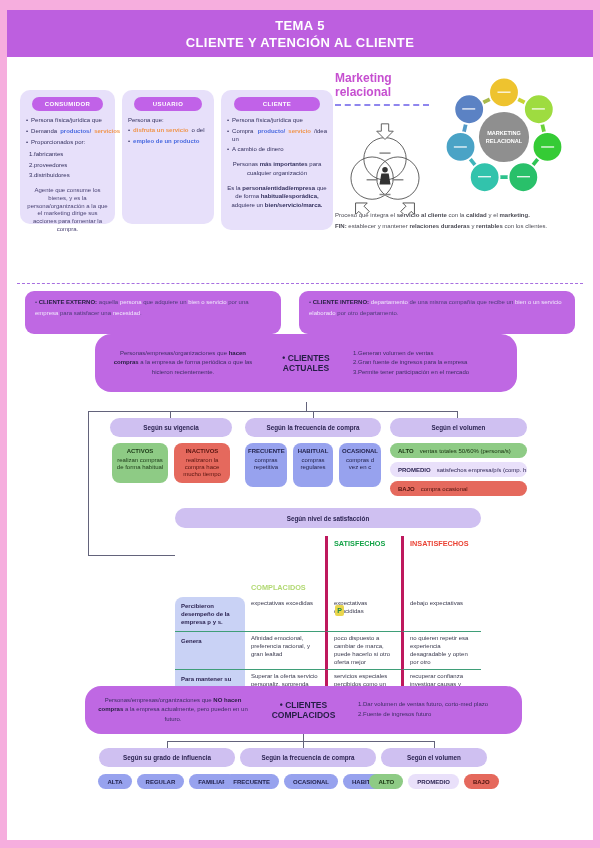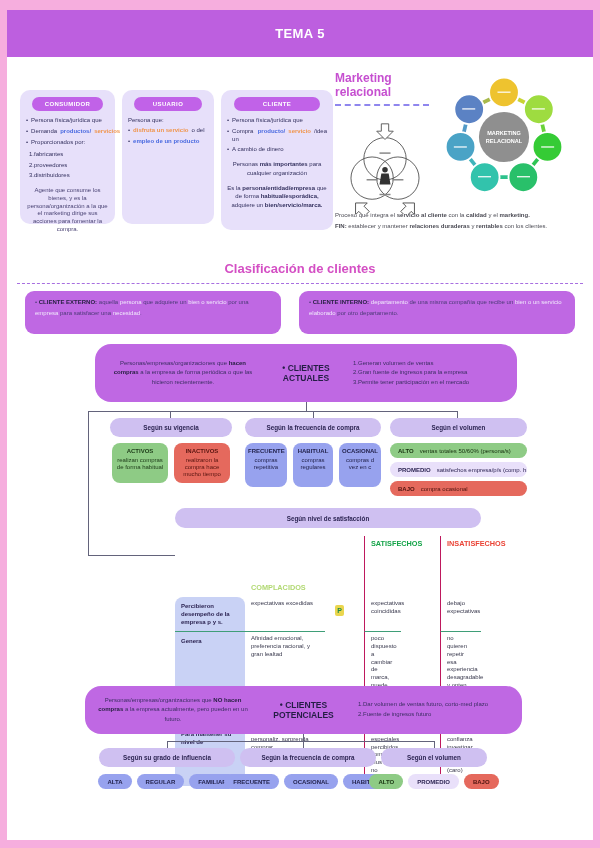--- a/index.html
+++ b/index.html
@@ -44,21 +44,21 @@
   .section-heading{position:absolute;top:251px;left:0;right:0;text-align:center;font-size:13px;font-weight:bold;color:#d44fc4;}
   .heading-dash{position:absolute;top:273px;left:10px;right:10px;border-top:1.5px dashed #a86fe0;}
   .classbox{position:absolute;background:#bf68e3;border-radius:9px;color:#4c3a77;font-size:6px;
             line-height:1.8;padding:6px 10px;box-sizing:border-box;}
   .cb1{left:18px;top:281px;width:256px;height:43px;}
   .cb2{left:292px;top:281px;width:276px;height:43px;}
 
   
   .bigbox{position:absolute;background:#bf68e3;border-radius:16px;display:flex;align-items:center;
           box-sizing:border-box;padding:6px 12px;gap:8px;}
-  .actuales-box{left:88px;top:334px;width:422px;height:58px;}
+  .actuales-box{left:88px;top:324px;width:422px;height:58px;}
   .potenciales-box{left:78px;top:676px;width:437px;height:48px;}
   .bb-left{width:152px;font-size:6px;color:#3c2e63;text-align:center;line-height:1.55;}
   .bb-title{flex:1;text-align:center;font-size:8.5px;font-weight:bold;color:#241d45;}
   .bb-right{width:152px;font-size:6px;color:#3c2e63;line-height:1.6;}
 
   
   .cline{position:absolute;background:#63637b;}
 
   
   .branch{position:absolute;}
@@ -85,21 +85,21 @@
 
   
   .satis{position:absolute;left:168px;top:498px;width:306px;}
   .satis .branch-pill{height:20px;}
   .stable{margin-top:8px;display:grid;grid-template-columns:70px 80px 76px 80px;position:relative;}
   .sc{padding:3px 6px;font-size:6px;color:#3a3a4e;line-height:1.3;box-sizing:border-box;}
   .sh{font-size:7.3px;font-weight:bold;padding:3px 6px 5px;box-sizing:border-box;}
   .sh.h-compl{color:#b2d973;margin-top:44px;} .sh.h-satis{color:#14a348;} .sh.h-insat{color:#ea4335;}
   .slabel{background:#c9d2f5;color:#2c2452;font-weight:bold;font-size:6px;padding:5px 6px;line-height:1.35;box-sizing:border-box;}
   .sl-first{border-radius:8px 8px 0 0;} .sl-last{border-radius:0 0 8px 8px;}
-  .bt{border-top:1px solid #3f9e78;} .bl{border-left:1px solid #be185d;margin-left:39px;}
+  .bt{border-top:1px solid #3f9e78;} .bl{border-left:3px solid #be185d;}
   .wmark{position:absolute;left:160px;top:97px;width:9px;height:11px;background:#ead64e;color:#1d8a4a;
          font-size:7px;font-weight:bold;display:flex;align-items:center;justify-content:center;border-radius:2px;}
 
   
   .b-influencia{left:92px;top:738px;width:136px;}
   .b-frec2{left:233px;top:738px;width:136px;}
   .b-vol2{left:360px;top:738px;width:134px;}
   .b-vol2 .branch-pill{width:106px;margin:0 auto;}
   .chips-row{display:flex;gap:5px;margin-top:7px;justify-content:center;}
   .chip{height:15px;border-radius:8px;display:flex;align-items:center;justify-content:center;
@@ -109,20 +109,21 @@
   .chip.lav{background:#e9e0fa;color:#2c2452;}
   .chip.red{background:#e5695d;color:#4c120e;}
 </style>
 </head>
 <body>
 
 <div class="page">
 
   <div class="banner">
     <div>TEMA 5</div>
+    <div>CLIENTE Y ATENCIÓN AL CLIENTE</div>
   </div>
 
   <div class="cards-row">
     <div class="card c1">
       <span class="card-pill">CONSUMIDOR</span>
       <div class="bullet">
           <span>Persona física/jurídica que</span>
         </div>
       <div class="bullet">
           <span>Demanda </span>
@@ -221,21 +222,20 @@
         <rect x="30" y="39" width="14" height="1.5"></rect>
       </g>
     </svg>
 
     <div class="mk-lines">
       <div><span>Proceso que integra el </span><span class="run-b">servicio al cliente</span><span> con la </span><span class="run-b">calidad</span><span> y el </span><span class="run-b">marketing.</span></div>
       <div><span class="run-b">FIN:</span><span> establecer y mantener </span><span class="run-b">relaciones duraderas</span><span> y </span><span class="run-b">rentables</span><span> con los clientes.</span></div>
     </div>
   </div>
 
-  <div class="section-heading">Clasificación de clientes</div>
   <div class="heading-dash"></div>
 
   <div class="classbox cb1"><span>• </span><span class="run-b">CLIENTE EXTERNO:</span><span> aquella </span><span class="run-wh">persona</span><span> que adquiere un </span><span class="run-wh">bien o servicio</span><span> por una </span><span class="run-wh">empresa</span><span> para satisfacer una </span><span class="run-wh">necesidad</span><span>.</span></div>
   <div class="classbox cb2"><span>• </span><span class="run-b">CLIENTE INTERNO:</span><span> </span><span class="run-wh">departamento</span><span> de una misma compañía que recibe un </span><span class="run-wh">bien o un servicio</span><span> </span><span class="run-wh">elaborado</span><span> por otro departamento.</span></div>
 
   <div class="bigbox actuales-box">
     <div class="bb-left"><span>Personas/empresas/organizaciones que </span><span class="run-b">hacen compras</span><span> a la empresa de forma periódica o que las hicieron recientemente.</span></div>
     <div class="bb-title">•  CLIENTES ACTUALES</div>
     <div class="bb-right">
       <div>1.Generan volumen de ventas</div>
@@ -323,21 +323,21 @@
       <div class="slabel sl-last bt">Para mantener su nivel de satisfacción</div>
       <div class="sc bt">Superar la oferta servicio personaliz. sorprenda comprar</div>
       <div class="sc bt bl">servicios especiales percibidos como un plus que no esperen</div>
       <div class="sc bt bl">recuperar confianza investigar causas y corregirlas (caro)</div>
     </div>
     <div class="wmark">P</div>
   </div>
 
   <div class="bigbox potenciales-box">
     <div class="bb-left"><span>Personas/empresas/organizaciones que </span><span class="run-b">NO hacen compras</span><span> a la empresa actualmente, pero pueden en un futuro.</span></div>
-    <div class="bb-title">•  CLIENTES POTENCIALES</div>
+    <div class="bb-title">•  CLIENTES COMPLACIDOS</div>
     <div class="bb-right">
       <div>1.Dar volumen de ventas futuro, corto-med plazo</div>
       <div>2.Fuente de ingresos futuro</div>
     </div>
   </div>
 
   <div class="cline" style="left:296px;top:724px;width:1px;height:7px;"></div>
   <div class="cline" style="left:160px;top:731px;width:267px;height:1px;"></div>
   <div class="cline" style="left:160px;top:731px;width:1px;height:7px;"></div>
   <div class="cline" style="left:296px;top:731px;width:1px;height:7px;"></div>

